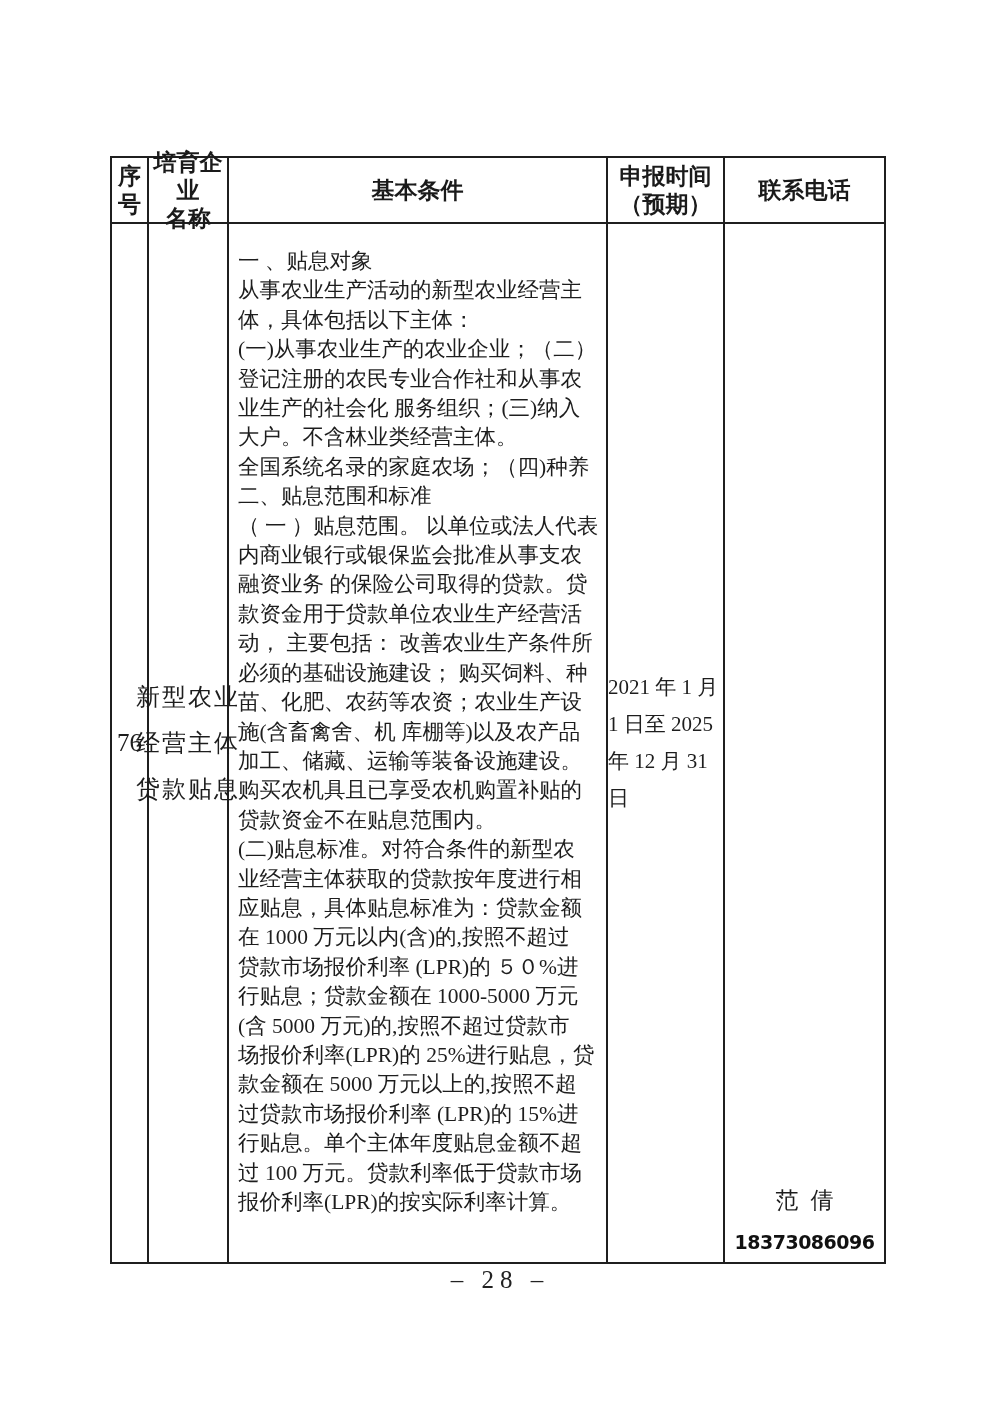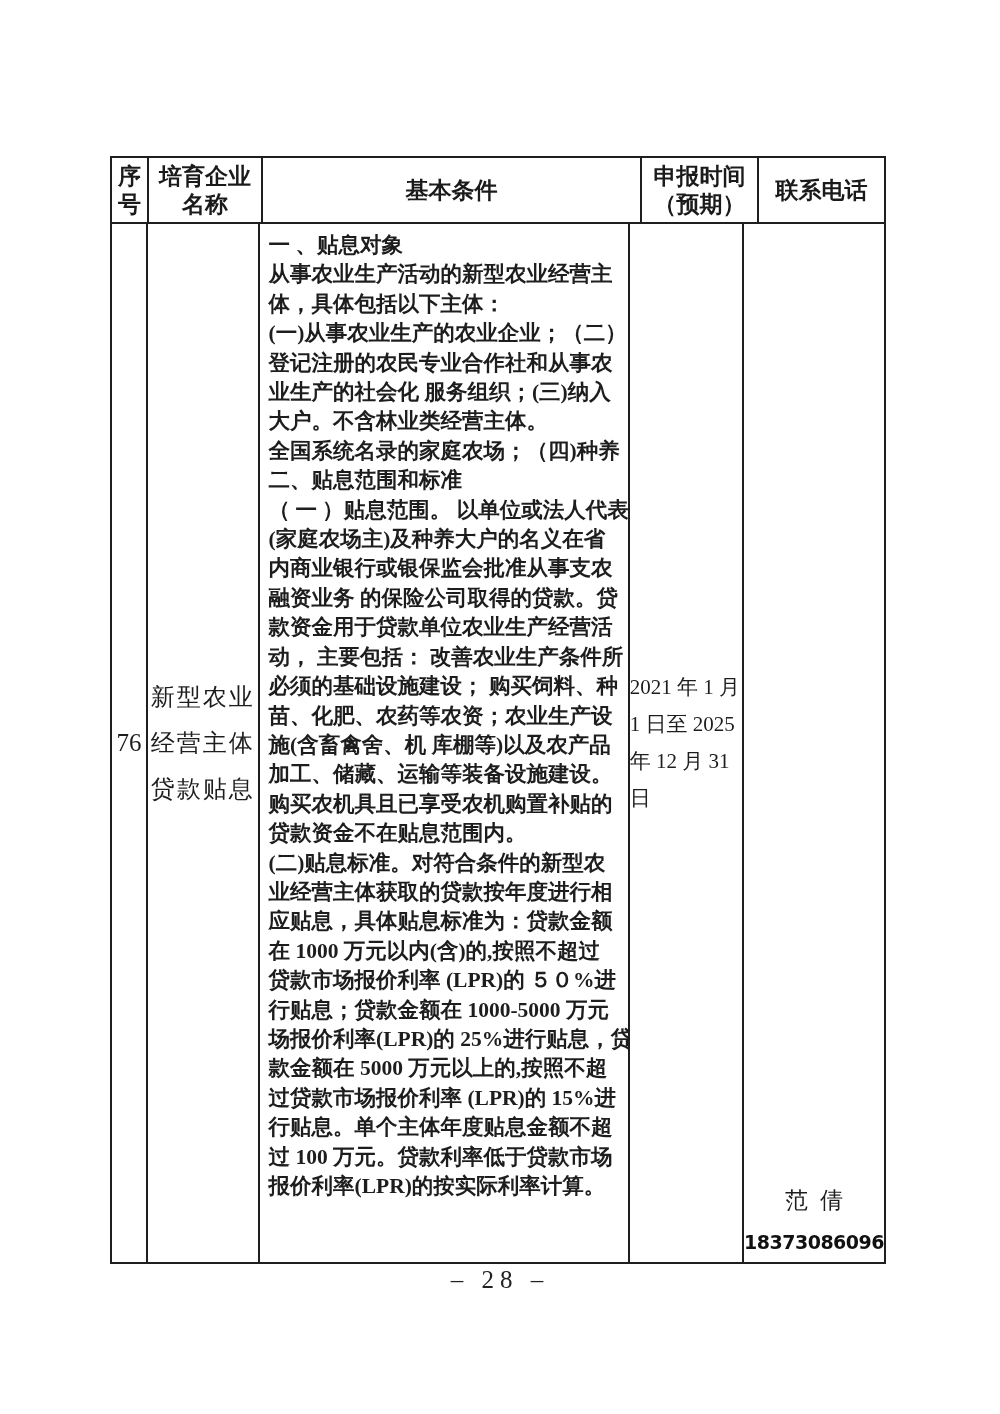--- a/index.html
+++ b/index.html
@@ -34,21 +34,21 @@
   }
   .t-body {
     height: 1038px;
   }
   .cell {
     box-sizing: border-box;
     border-right: 2px solid #1f1f1f;
   }
   .cell:last-child { border-right: none; border-radius: 26px; }
   .c1 { width: 37px; text-align: center; }
-  .c2 { width: 114px; }
+  .c2 { width: 80px; }
   .c3 { width: 379px; }
   .c4 { width: 117px; }
   .c5 { flex: 1; }
   .th {
     display: flex;
     align-items: center;
     justify-content: center;
     text-align: center;
     font-family: "Liberation Sans", sans-serif;
     font-weight: bold;
@@ -69,23 +69,22 @@
     justify-content: center;
   }
   .name-lines { text-align: center; }
   .name-line {
     font-size: 24px;
     line-height: 46px;
     white-space: pre;
     letter-spacing: 2px;
   }
   .td-conditions {
-    padding: 7px 3px 0 9px;
+    padding: 23px 3px 0 9px;
     overflow: hidden;
-    font-weight: bold;
   }
   .cond-line {
     font-size: 21.5px;
     line-height: 29.4px;
     white-space: pre;
   }
   .td-time {
     display: flex;
     flex-direction: column;
     justify-content: center;
@@ -163,37 +162,37 @@
             <div class="cond-line">一 、贴息对象</div>
             <div class="cond-line">从事农业生产活动的新型农业经营主</div>
             <div class="cond-line">体，具体包括以下主体：</div>
             <div class="cond-line">(一)从事农业生产的农业企业；（二）</div>
             <div class="cond-line">登记注册的农民专业合作社和从事农</div>
             <div class="cond-line">业生产的社会化 服务组织；(三)纳入</div>
             <div class="cond-line">大户。不含林业类经营主体。</div>
             <div class="cond-line">全国系统名录的家庭农场；（四)种养</div>
             <div class="cond-line">二、贴息范围和标准</div>
             <div class="cond-line">（ 一 ）贴息范围。 以单位或法人代表</div>
-            <div class="cond-line">(家庭农场主)及种养大户的名义在省</div>
             <div class="cond-line">内商业银行或银保监会批准从事支农</div>
             <div class="cond-line">融资业务 的保险公司取得的贷款。贷</div>
             <div class="cond-line">款资金用于贷款单位农业生产经营活</div>
             <div class="cond-line">动， 主要包括： 改善农业生产条件所</div>
             <div class="cond-line">必须的基础设施建设； 购买饲料、种</div>
             <div class="cond-line">苗、化肥、农药等农资；农业生产设</div>
             <div class="cond-line">施(含畜禽舍、机 库棚等)以及农产品</div>
             <div class="cond-line">加工、储藏、运输等装备设施建设。</div>
             <div class="cond-line">购买农机具且已享受农机购置补贴的</div>
             <div class="cond-line">贷款资金不在贴息范围内。</div>
             <div class="cond-line">(二)贴息标准。对符合条件的新型农</div>
             <div class="cond-line">业经营主体获取的贷款按年度进行相</div>
             <div class="cond-line">应贴息，具体贴息标准为：贷款金额</div>
             <div class="cond-line">在 1000 万元以内(含)的,按照不超过</div>
             <div class="cond-line">贷款市场报价利率 (LPR)的 ５０%进</div>
             <div class="cond-line">行贴息；贷款金额在 1000-5000 万元</div>
+            <div class="cond-line">(含 5000 万元)的,按照不超过贷款市</div>
             <div class="cond-line">场报价利率(LPR)的 25%进行贴息，贷</div>
             <div class="cond-line">款金额在 5000 万元以上的,按照不超</div>
             <div class="cond-line">过贷款市场报价利率 (LPR)的 15%进</div>
             <div class="cond-line">行贴息。单个主体年度贴息金额不超</div>
             <div class="cond-line">过 100 万元。贷款利率低于贷款市场</div>
             <div class="cond-line">报价利率(LPR)的按实际利率计算。</div>
           </div>
       </div>
 
       <div class="cell c4 td-time">

